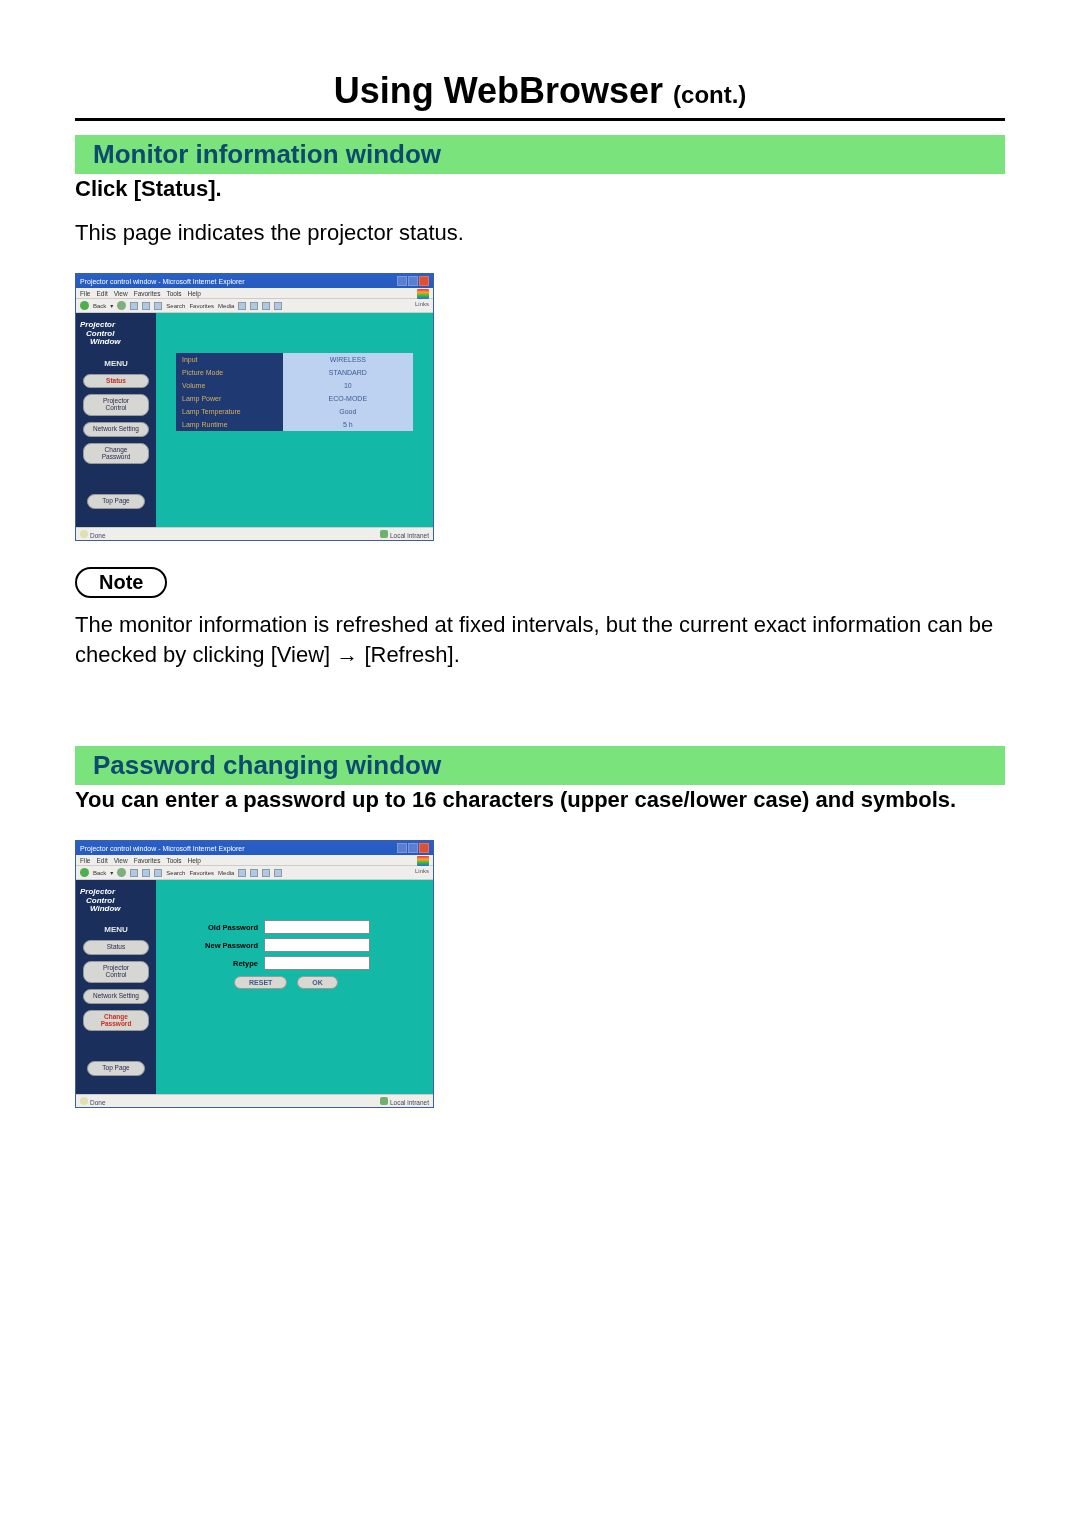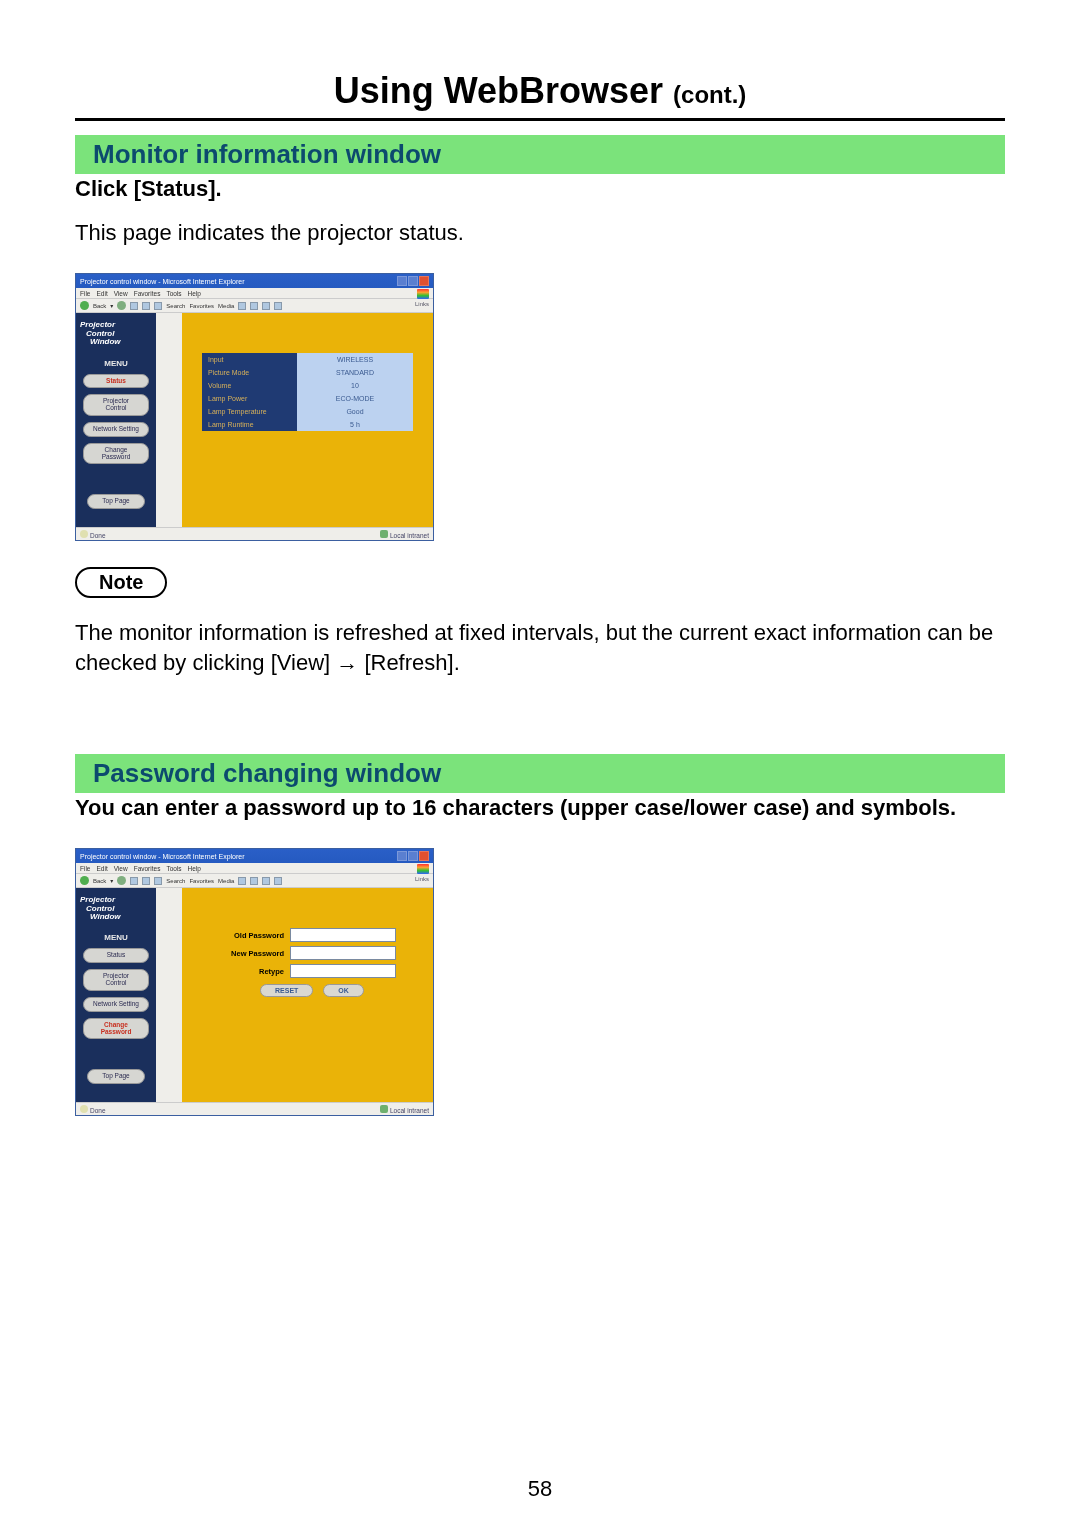--- a/index.html
+++ b/index.html
@@ -146,23 +146,22 @@
     line-height: 1.05;
   }
   .side-btn.active {
     color: #c83020;
     font-weight: bold;
   }
   .side-btn.short { width: 54px; }
   .ie-flex { display: flex; }
   .proj-main {
     flex: 1;
-    background: #eab308;
+    background: #14b8a6;
     padding: 40px 20px 20px 20px;
-    margin-left: 26px;
   }
   
   .status-table {
     width: 100%;
     border-collapse: collapse;
     font-size: 7px;
   }
   .status-table td {
     padding: 3px 6px;
   }
@@ -331,21 +330,21 @@
       </div>
     </div>
     <div class="ie-status">
       <span><span class="doneico"></span><span>Done</span></span>
       <span><span class="zoneico"></span><span>Local intranet</span></span>
     </div>
   </div>
 
   
   <div class="note-pill">Note</div>
-  <p class="body-text" style="margin-top:20px">The monitor information is refreshed at fixed intervals, but the current exact information can be checked by clicking [View] → [Refresh].</p>
+  <p class="body-text" style="margin-top:12px">The monitor information is refreshed at fixed intervals, but the current exact information can be checked by clicking [View] → [Refresh].</p>
 
   <div class="gap"></div>
 
   
   <div class="section-bar">Password changing window</div>
   <p class="body-text bold" style="margin-top:0">You can enter a password up to 16 characters (upper case/lower case) and symbols.</p>
 
   
   <div class="ie-window">
     <div class="ie-titlebar">
@@ -421,14 +420,13 @@
           </div>
         </div>
       </div>
     </div>
     <div class="ie-status">
       <span><span class="doneico"></span><span>Done</span></span>
       <span><span class="zoneico"></span><span>Local intranet</span></span>
     </div>
   </div>
 
-  <div class="page-number">58</div>
 </div>
 
 </body></html>

